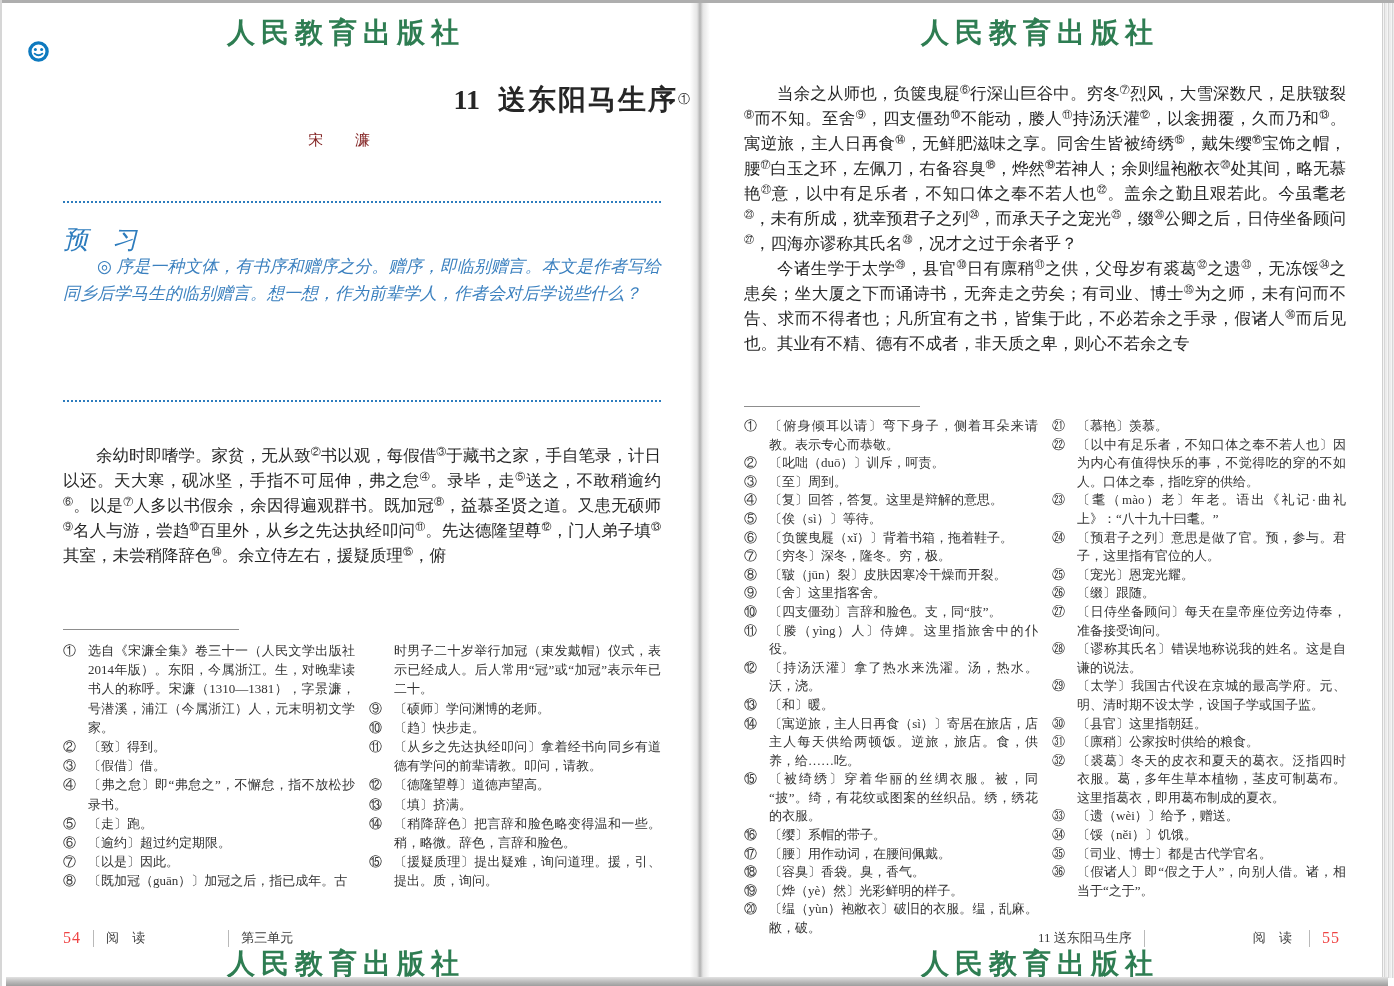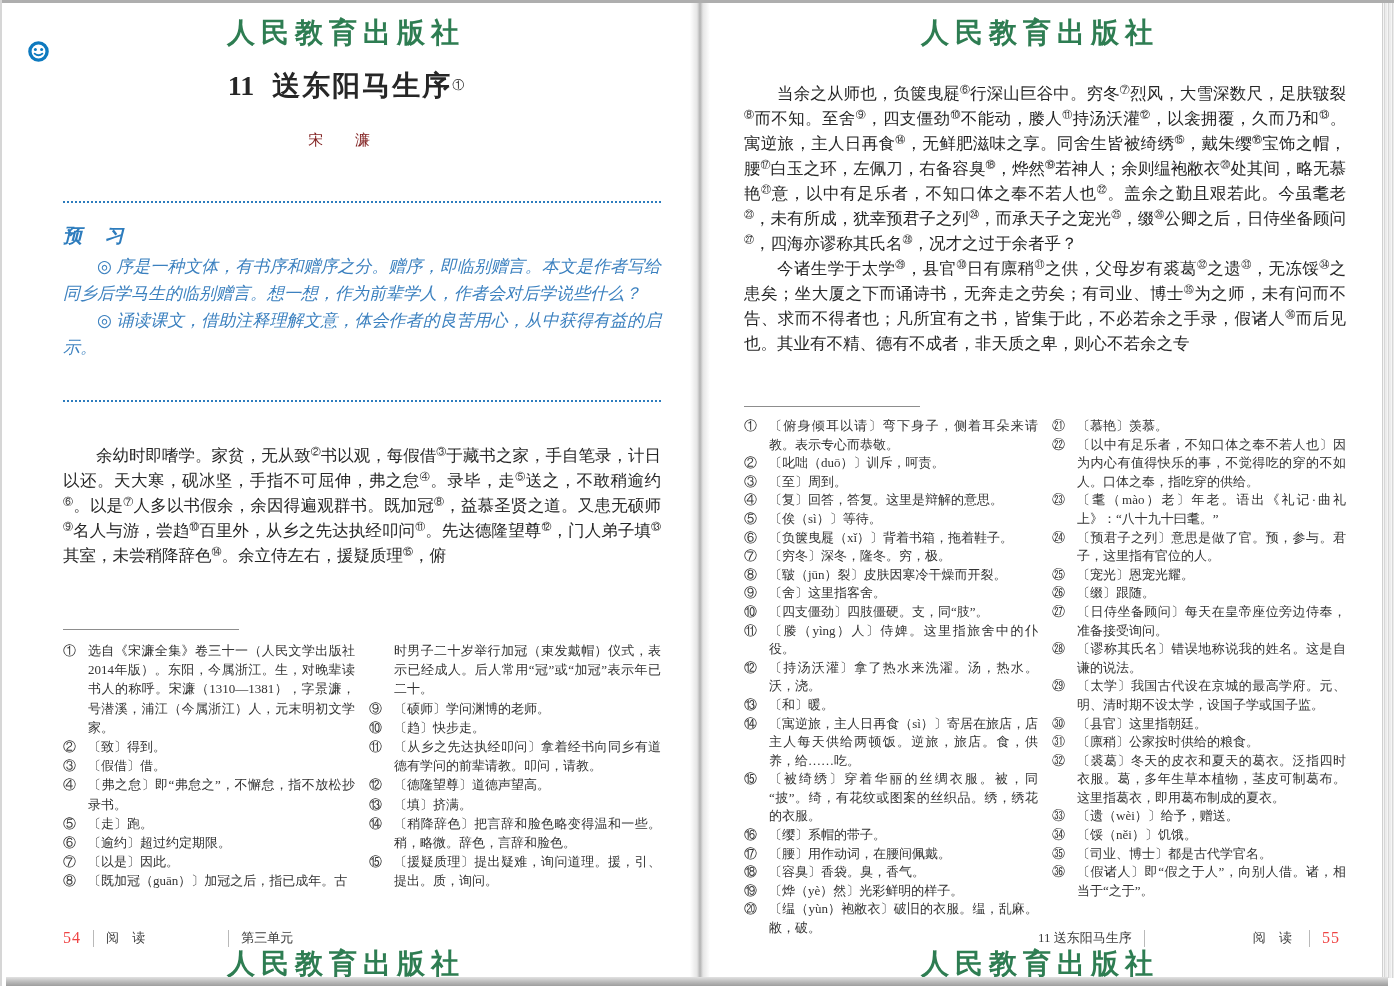--- a/index.html
+++ b/index.html
@@ -32,34 +32,34 @@
   .logo{position:absolute;left:0;right:0;text-align:center;color:var(--green);
     font-weight:700;font-size:28px;letter-spacing:6px;
     font-family:"DejaVu Serif","Liberation Serif",serif;}
   .logo.top{top:11px;}
   .logo.bottom{top:942px;}
 
   
   .smiley{position:absolute;left:26px;top:38px;width:21px;height:21px;cursor:pointer;}
   .smiley svg{display:block;}
 
-  .title{position:absolute;left:0;right:0;top:64px;text-align:center;
+  .title{position:absolute;left:0;right:0;top:78px;text-align:right;
     font-size:28px;font-weight:700;letter-spacing:2px;}
   .title .num{margin-right:18px;letter-spacing:0;}
   .title sup.ref{font-size:12px;font-weight:400;}
   .author{position:absolute;left:0;right:0;top:128px;text-align:center;
     font-size:15px;letter-spacing:14px;color:#7f1d1d;}
 
   .dotted{position:absolute;left:61px;width:598px;height:0;
     border-top:2px dotted var(--blue);}
   .dotted.r1{top:198px;}
   .dotted.r2{top:397px;}
 
   .preview-head{position:absolute;left:61px;top:220px;color:var(--blue);
-    font-size:19px;font-weight:700;letter-spacing:9px;font-style:italic;text-align:center;}
+    font-size:25px;font-weight:400;letter-spacing:9px;font-style:italic;text-align:center;}
   .preview{position:absolute;left:61px;top:250px;width:598px;color:var(--blue-text);
     font-size:17px;line-height:27px;font-style:italic;}
   .preview p{text-indent:2em;text-align:justify;}
 
   .main-text{position:absolute;left:61px;top:440px;width:598px;
     font-size:16.5px;line-height:25px;text-align:justify;}
   .main-text p{text-indent:2em;}
   .main-text p.noindent{text-indent:0;}
   sup.ref{font-size:10px;line-height:0;vertical-align:6px;letter-spacing:0;}
 
@@ -109,21 +109,20 @@
 
     <div class="author">宋 濂</div>
 
     <div class="dotted r1"></div>
 
     <div class="preview-head">预 习</div>
     <div class="preview">
 
         <p>◎ 序是一种文体，有书序和赠序之分。赠序，即临别赠言。本文是作者写给同乡后学马生的临别赠言。想一想，作为前辈学人，作者会对后学说些什么？</p>
 
-        <p>◎ 诵读课文，借助注释理解文意，体会作者的良苦用心，从中获得有益的启示。</p>
       </div>
 
     <div class="dotted r2"></div>
 
     <div class="main-text">
       <p>余幼时即嗜学。家贫，无从致<sup class="ref">②</sup>书以观，每假借<sup class="ref">③</sup>于藏书之家，手自笔录，计日以还。天大寒，砚冰坚，手指不可屈伸，弗之怠<sup class="ref">④</sup>。录毕，走<sup class="ref">⑤</sup>送之，不敢稍逾约<sup class="ref">⑥</sup>。以是<sup class="ref">⑦</sup>人多以书假余，余因得遍观群书。既加冠<sup class="ref">⑧</sup>，益慕圣贤之道。又患无硕师<sup class="ref">⑨</sup>名人与游，尝趋<sup class="ref">⑩</sup>百里外，从乡之先达执经叩问<sup class="ref">⑪</sup>。先达德隆望尊<sup class="ref">⑫</sup>，门人弟子填<sup class="ref">⑬</sup>其室，未尝稍降辞色<sup class="ref">⑭</sup>。余立侍左右，援疑质理<sup class="ref">⑮</sup>，俯</p>
     </div>
 
     <div class="fn-rule"></div>
     <div class="footnotes">
@@ -276,21 +275,21 @@
             <span class="fn-txt">〔皲（jūn）裂〕皮肤因寒冷干燥而开裂。</span>
           </div>
 
           <div class="fn">
             <span class="fn-num">⑨</span>
             <span class="fn-txt">〔舍〕这里指客舍。</span>
           </div>
 
           <div class="fn">
             <span class="fn-num">⑩</span>
-            <span class="fn-txt">〔四支僵劲〕四肢僵硬。支，同“肢”。</span>
+            <span class="fn-txt">〔四支僵劲〕言辞和脸色。支，同“肢”。</span>
           </div>
 
           <div class="fn">
             <span class="fn-num">⑪</span>
             <span class="fn-txt">〔媵（yìng）人〕侍婢。这里指旅舍中的仆役。</span>
           </div>
 
           <div class="fn">
             <span class="fn-num">⑫</span>
             <span class="fn-txt">〔持汤沃灌〕拿了热水来洗濯。汤，热水。沃，浇。</span>

